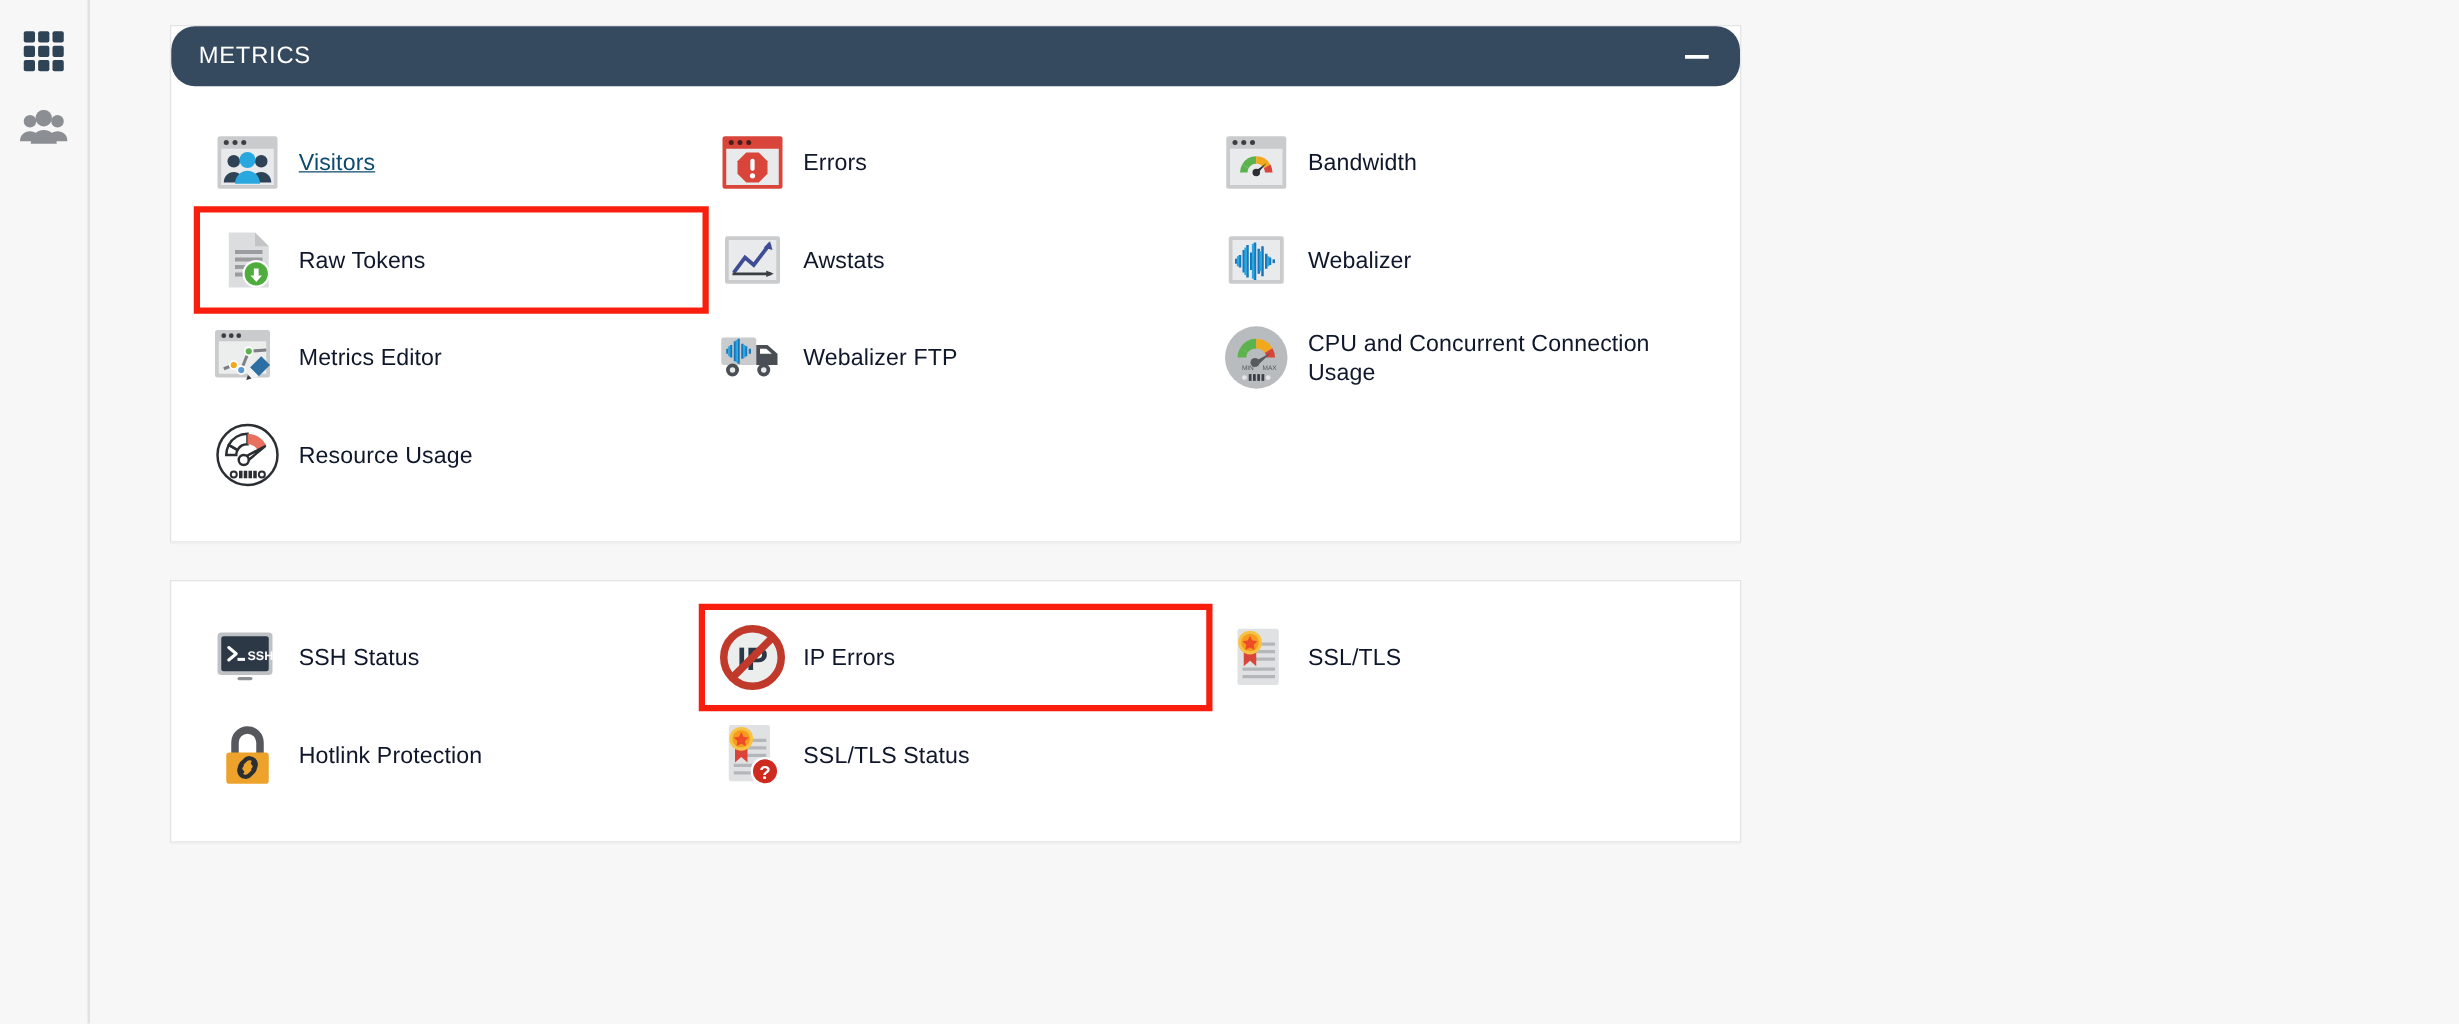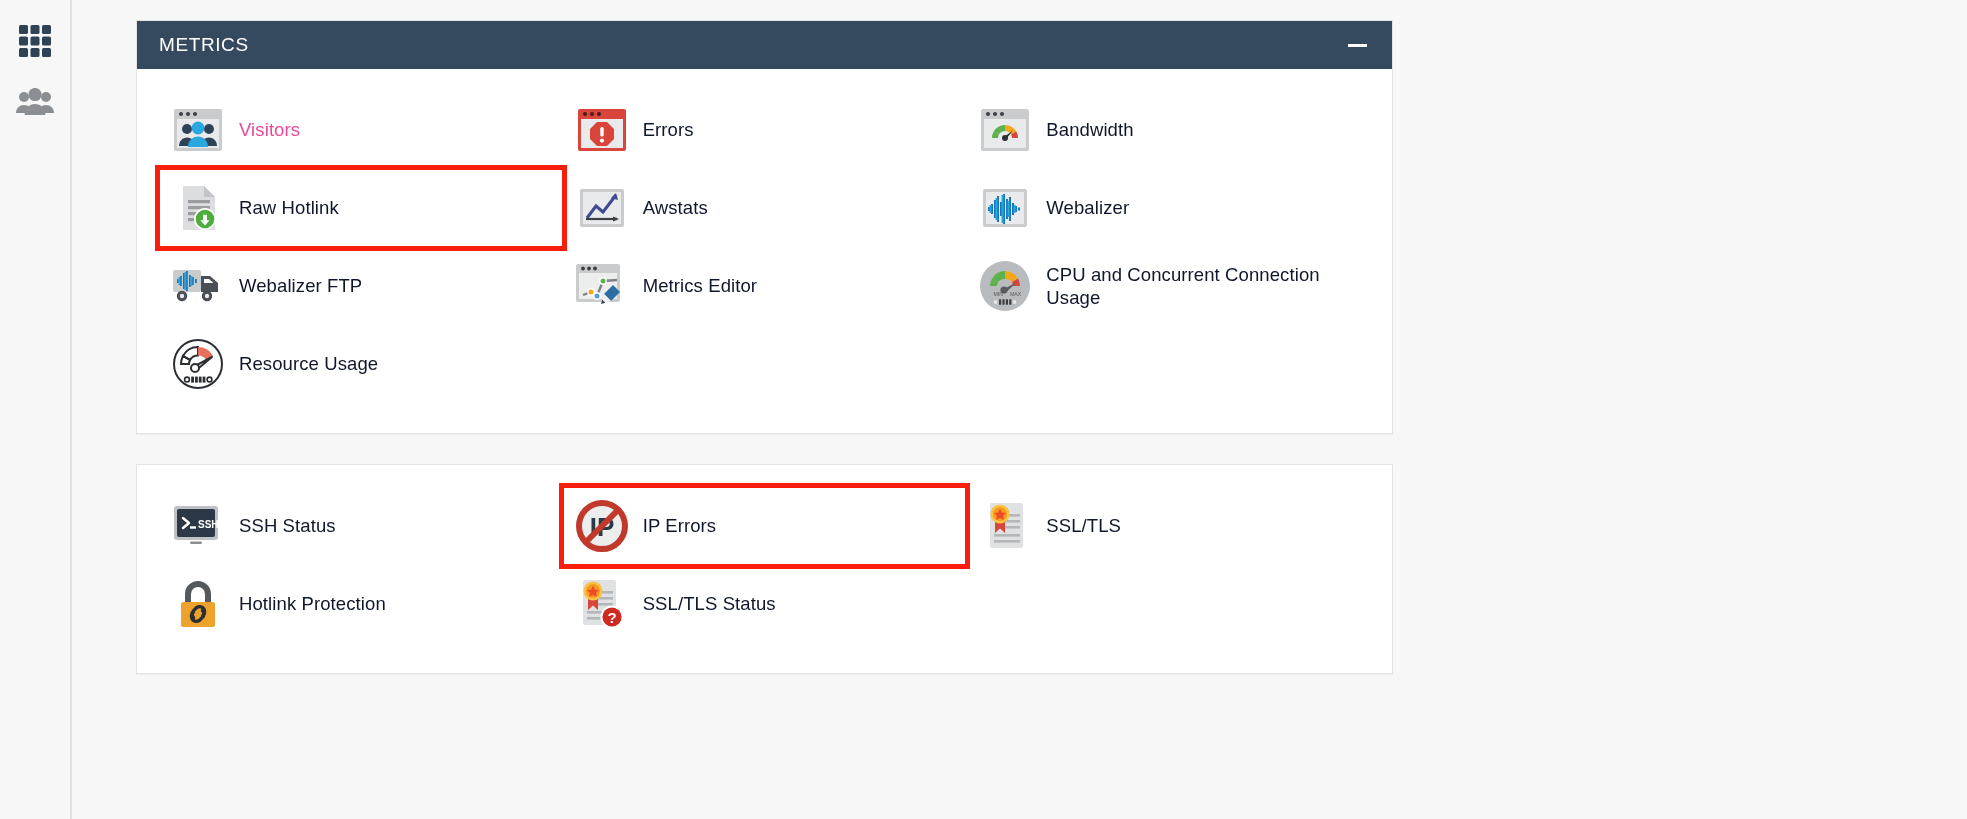--- a/index.html
+++ b/index.html
@@ -41,20 +41,21 @@
     background: #ffffff;
     border: 1px solid #e4e4e6;
     box-shadow: 0 1px 1px rgba(0,0,0,.04);
     margin-bottom: 30px;
   }
   .panel-head {
     background: #354a5e;
     height: 48px;
     display: flex; align-items: center; justify-content: space-between;
     padding: 0 22px 0 22px;
+    border-radius: 19px;
   }
   .panel-title {
     color: #ffffff;
     font-size: 19px;
     letter-spacing: .6px;
     font-weight: 400;
   }
   .collapse-btn {
     width: 26px; height: 26px;
     display: flex; align-items: center; justify-content: center;
@@ -79,21 +80,21 @@
     width: 54px; height: 54px;
     flex: 0 0 54px;
     display: flex; align-items: center; justify-content: center;
   }
   .tile .label {
     color: #0f172a;
     font-size: 18.5px;
     line-height: 1.25;
     letter-spacing: .1px;
   }
-  .tile.hovered .label { color: #ec4899; }
+  .tile.hovered .label { text-decoration: underline; color: #0c4a6e; }
   .tile.highlight { outline: 5px solid #f81d0d; outline-offset: -1px; z-index: 5; background:#fff; }
 
   svg { display: block; }
 </style>
 </head>
 <body>
 
 <div class="page">
 
   <div class="sidebar">
@@ -209,21 +210,21 @@
                   <rect x="15" y="16" width="22" height="3.2"></rect>
                   <rect x="15" y="22" width="22" height="3.2"></rect>
                   <rect x="15" y="28" width="22" height="3.2"></rect>
                   <rect x="15" y="34" width="14" height="3.2"></rect>
                 </g>
                 <circle cx="32" cy="35" r="11" fill="#fff"></circle>
                 <circle cx="32" cy="35" r="9.3" fill="#4fad3e"></circle>
                 <path d="M32 41.5l-4.6-5.2h2.7v-5.6h3.8v5.6h2.7z" fill="#fff"></path>
               </svg>
             </span>
-            <span class="label">Raw Hotlink</span>
+            <span class="label">Raw Tokens</span>
           </div>
 
           <div class="tile">
             <span class="icon-wrap">
               <svg width="50" height="44" viewBox="0 0 50 44">
                 <rect x="3" y="3" width="44" height="38" rx="2" fill="#c9cbcd"></rect>
                 <rect x="6" y="6" width="38" height="32" fill="#e9eaeb"></rect>
                 <polyline points="10,32 19,20 26,26 39,9" fill="none" stroke="#3f4c93" stroke-width="3"></polyline>
                 <polygon points="39,7 41,14 34,12" fill="#3f4c93"></polygon>
                 <line x1="9" y1="33" x2="40" y2="33" stroke="#3b3f45" stroke-width="2.2"></line>
@@ -258,65 +259,65 @@
                   <rect x="27.5" y="15" width="2" height="16"></rect>
                   <rect x="33.5" y="19" width="2" height="8"></rect>
                 </g>
               </svg>
             </span>
             <span class="label">Webalizer</span>
           </div>
 
           <div class="tile">
             <span class="icon-wrap">
-              <svg width="54" height="44" viewBox="0 0 54 44">
-                <rect x="2" y="6" width="28" height="22" rx="2" fill="#c9cbcd"></rect>
-                <g fill="#1a76bb">
-                  <rect x="6" y="15" width="1.8" height="4"></rect>
-                  <rect x="9" y="12" width="1.8" height="10"></rect>
-                  <rect x="12" y="9" width="1.8" height="16"></rect>
-                  <rect x="15" y="7" width="1.8" height="20"></rect>
-                  <rect x="18" y="11" width="1.8" height="12"></rect>
-                  <rect x="21" y="13" width="1.8" height="8"></rect>
-                  <rect x="24" y="15" width="1.8" height="4"></rect>
-                </g>
-                <g fill="#29a8e0">
-                  <rect x="7.5" y="13" width="1.8" height="8"></rect>
-                  <rect x="13.5" y="8" width="1.8" height="18"></rect>
-                  <rect x="19.5" y="12" width="1.8" height="10"></rect>
-                </g>
-                <path d="M30 12h9l8 7v9H30z" fill="#4a4f55"></path>
-                <path d="M33 15h5l4.5 4H33z" fill="#fff"></path>
-                <circle cx="36" cy="32" r="5.2" fill="#4a4f55"></circle>
-                  <circle cx="36" cy="32" r="2.2" fill="#e9eaeb"></circle>
-                <circle cx="11" cy="32" r="5.2" fill="#4a4f55"></circle>
-                  <circle cx="11" cy="32" r="2.2" fill="#e9eaeb"></circle>
-              </svg>
-            </span>
-            <span class="label">Webalizer FTP</span>
-          </div>
-
-          <div class="tile">
-            <span class="icon-wrap">
               <svg width="54" height="48" viewBox="0 0 54 48">
                 <rect x="1" y="2" width="44" height="38" rx="2" fill="#c9cbcd"></rect>
                 <rect x="4" y="11" width="38" height="26" fill="#eceded"></rect>
                 <circle cx="8" cy="6.5" r="1.9" fill="#3b3f45"></circle>
                   <circle cx="14" cy="6.5" r="1.9" fill="#3b3f45"></circle>
                   <circle cx="20" cy="6.5" r="1.9" fill="#3b3f45"></circle>
                 <polyline points="8,33 16,30 22,34 28,19 42,18" fill="none" stroke="#7d8186" stroke-width="2.4"></polyline>
                 <circle cx="16" cy="30" r="3.2" fill="#f2a81d" stroke="#fff" stroke-width="1.4"></circle>
                 <circle cx="22" cy="34" r="3.2" fill="#5b9bd5" stroke="#fff" stroke-width="1.4"></circle>
                 <circle cx="28" cy="19" r="3.2" fill="#5cb34e" stroke="#fff" stroke-width="1.4"></circle>
                 <path d="M29 32l9-9 7 7-9 9z" fill="#2d6fa3"></path>
                 <path d="M29 32l-3 10 10-3z" fill="#f2f2f2"></path>
                 <path d="M26 42l4.3-1.3-3-3z" fill="#3b3f45"></path>
               </svg>
             </span>
             <span class="label">Metrics Editor</span>
+          </div>
+
+          <div class="tile">
+            <span class="icon-wrap">
+              <svg width="54" height="44" viewBox="0 0 54 44">
+                <rect x="2" y="6" width="28" height="22" rx="2" fill="#c9cbcd"></rect>
+                <g fill="#1a76bb">
+                  <rect x="6" y="15" width="1.8" height="4"></rect>
+                  <rect x="9" y="12" width="1.8" height="10"></rect>
+                  <rect x="12" y="9" width="1.8" height="16"></rect>
+                  <rect x="15" y="7" width="1.8" height="20"></rect>
+                  <rect x="18" y="11" width="1.8" height="12"></rect>
+                  <rect x="21" y="13" width="1.8" height="8"></rect>
+                  <rect x="24" y="15" width="1.8" height="4"></rect>
+                </g>
+                <g fill="#29a8e0">
+                  <rect x="7.5" y="13" width="1.8" height="8"></rect>
+                  <rect x="13.5" y="8" width="1.8" height="18"></rect>
+                  <rect x="19.5" y="12" width="1.8" height="10"></rect>
+                </g>
+                <path d="M30 12h9l8 7v9H30z" fill="#4a4f55"></path>
+                <path d="M33 15h5l4.5 4H33z" fill="#fff"></path>
+                <circle cx="36" cy="32" r="5.2" fill="#4a4f55"></circle>
+                  <circle cx="36" cy="32" r="2.2" fill="#e9eaeb"></circle>
+                <circle cx="11" cy="32" r="5.2" fill="#4a4f55"></circle>
+                  <circle cx="11" cy="32" r="2.2" fill="#e9eaeb"></circle>
+              </svg>
+            </span>
+            <span class="label">Webalizer FTP</span>
           </div>
 
           <div class="tile">
             <span class="icon-wrap">
               <svg width="52" height="52" viewBox="0 0 52 52">
                 <circle cx="26" cy="26" r="25" fill="#b9bcbf"></circle>
                 <path d="M26 11a15 15 0 0 0-13 7.6l6.1 3.5A8 8 0 0 1 26 19z" fill="#5cb34e"></path>
                 <path d="M26 11a15 15 0 0 1 13 7.6l-6.1 3.5A8 8 0 0 0 26 19z" fill="#f2a81d"></path>
                 <path d="M39 18.6A15 15 0 0 1 41 26h-7a8 8 0 0 0-1.1-3.9z" fill="#d9453a"></path>
                 <path d="M13 18.6A15 15 0 0 0 11 26h7a8 8 0 0 1 1.1-3.9z" fill="#5cb34e"></path>

